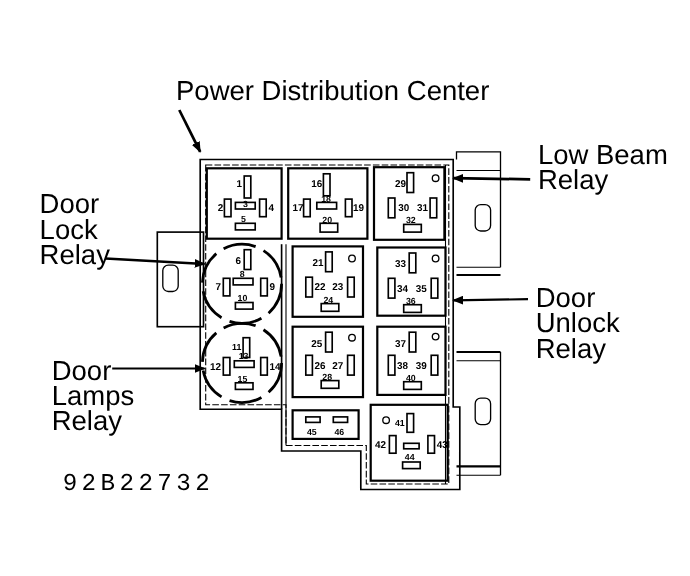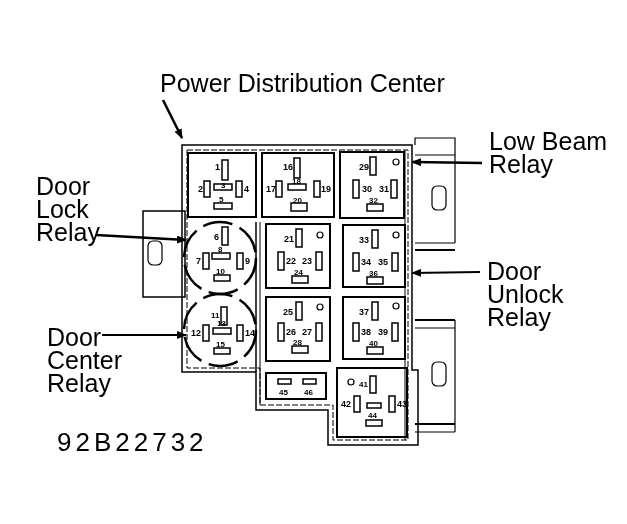--- a/index.html
+++ b/index.html
@@ -1,18 +1,18 @@
 <!DOCTYPE html>
 <html><head>
 <meta charset="utf-8">
 <style>
   html, body { margin: 0; padding: 0; background: #ffffff; }
   body { width: 627px; height: 524px; position: relative; overflow: hidden; font-family: "Liberation Sans", sans-serif; color: #000; }
   .label { position: absolute; font-size: 25px; line-height: 23px; color: #000; }
-  .code { position: absolute; font-family: Liberation Sans, sans-serif; font-size: 26px; letter-spacing: 4px; }
+  .code { position: absolute; font-family: Liberation Mono, monospace; font-size: 22px; letter-spacing: 4px; }
   svg { position: absolute; left: 0; top: 0; }
   svg text { font-family: "Liberation Sans", sans-serif; font-weight: bold; }
 </style>
 </head>
 <body>
 
 <svg width="627" height="524" viewBox="0 0 627 524">
   <defs>
     <marker id="ah" markerWidth="10" markerHeight="8" refX="9" refY="4" orient="auto" markerUnits="userSpaceOnUse">
       <path d="M0,0 L10,4 L0,8 Z" fill="#000"></path>
@@ -205,21 +205,21 @@
 </div>
 
 <div class="label" style="left:36px; top:175px;">
   <div>Door</div>
   <div>Lock</div>
   <div>Relay</div>
 </div>
 
 <div class="label" style="left:47px; top:326px;">
   <div>Door</div>
-  <div>Center</div>
+  <div>Lamps</div>
   <div>Relay</div>
 </div>
 
 <div class="label" style="left:487px; top:260px;">
   <div>Door</div>
   <div>Unlock</div>
   <div>Relay</div>
 </div>
 
 <div class="code" style="left:57px; top:427px;">92B22732</div>

